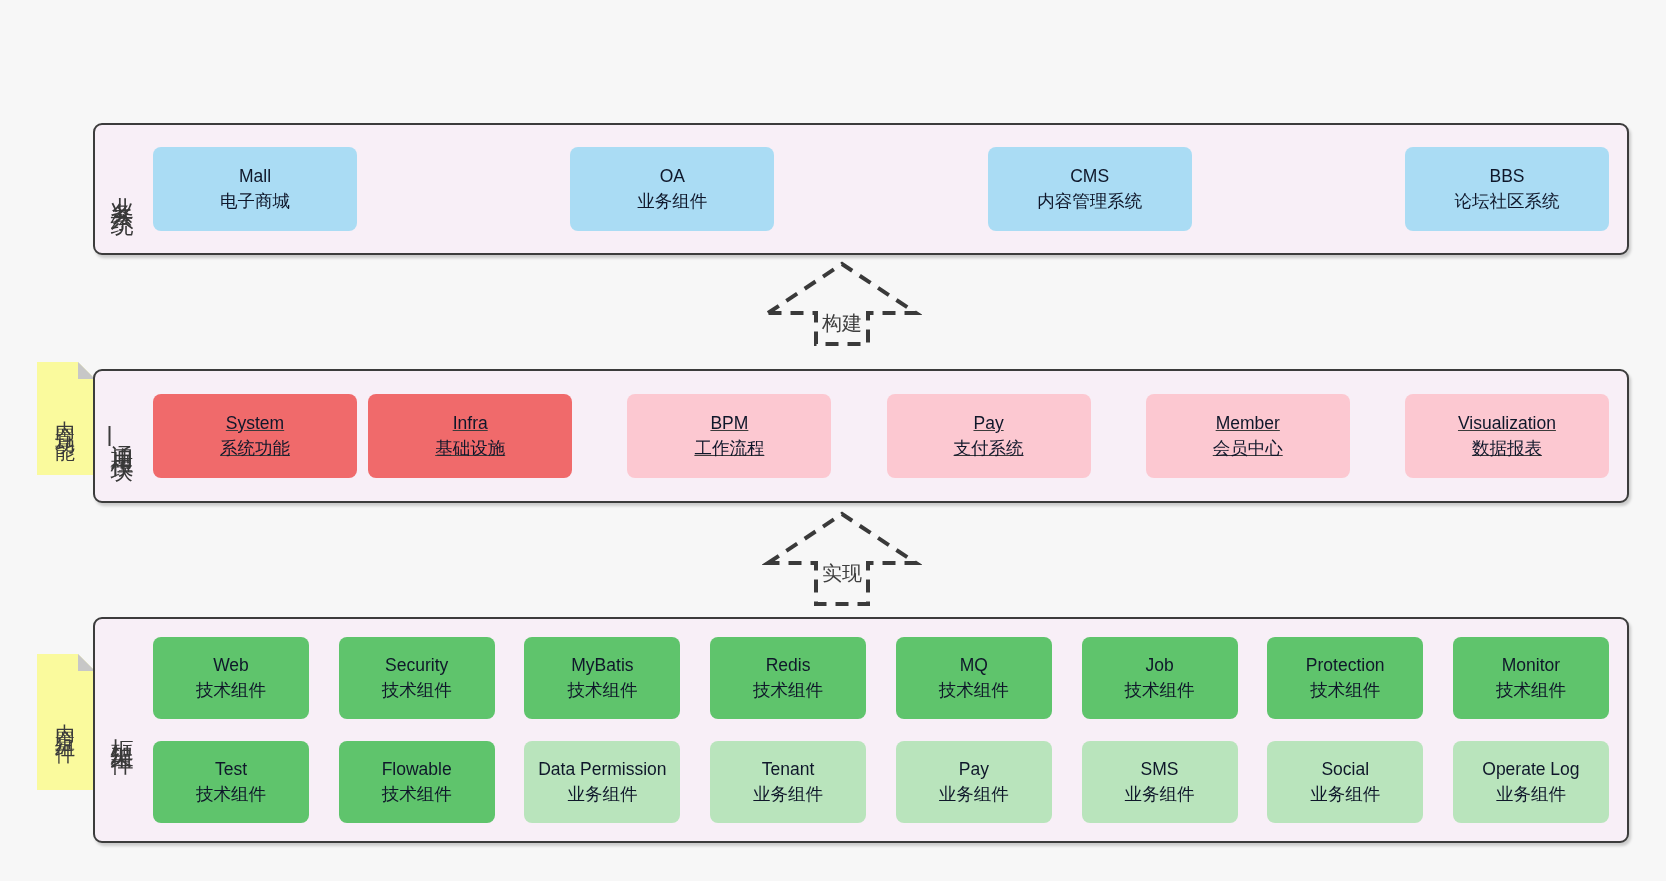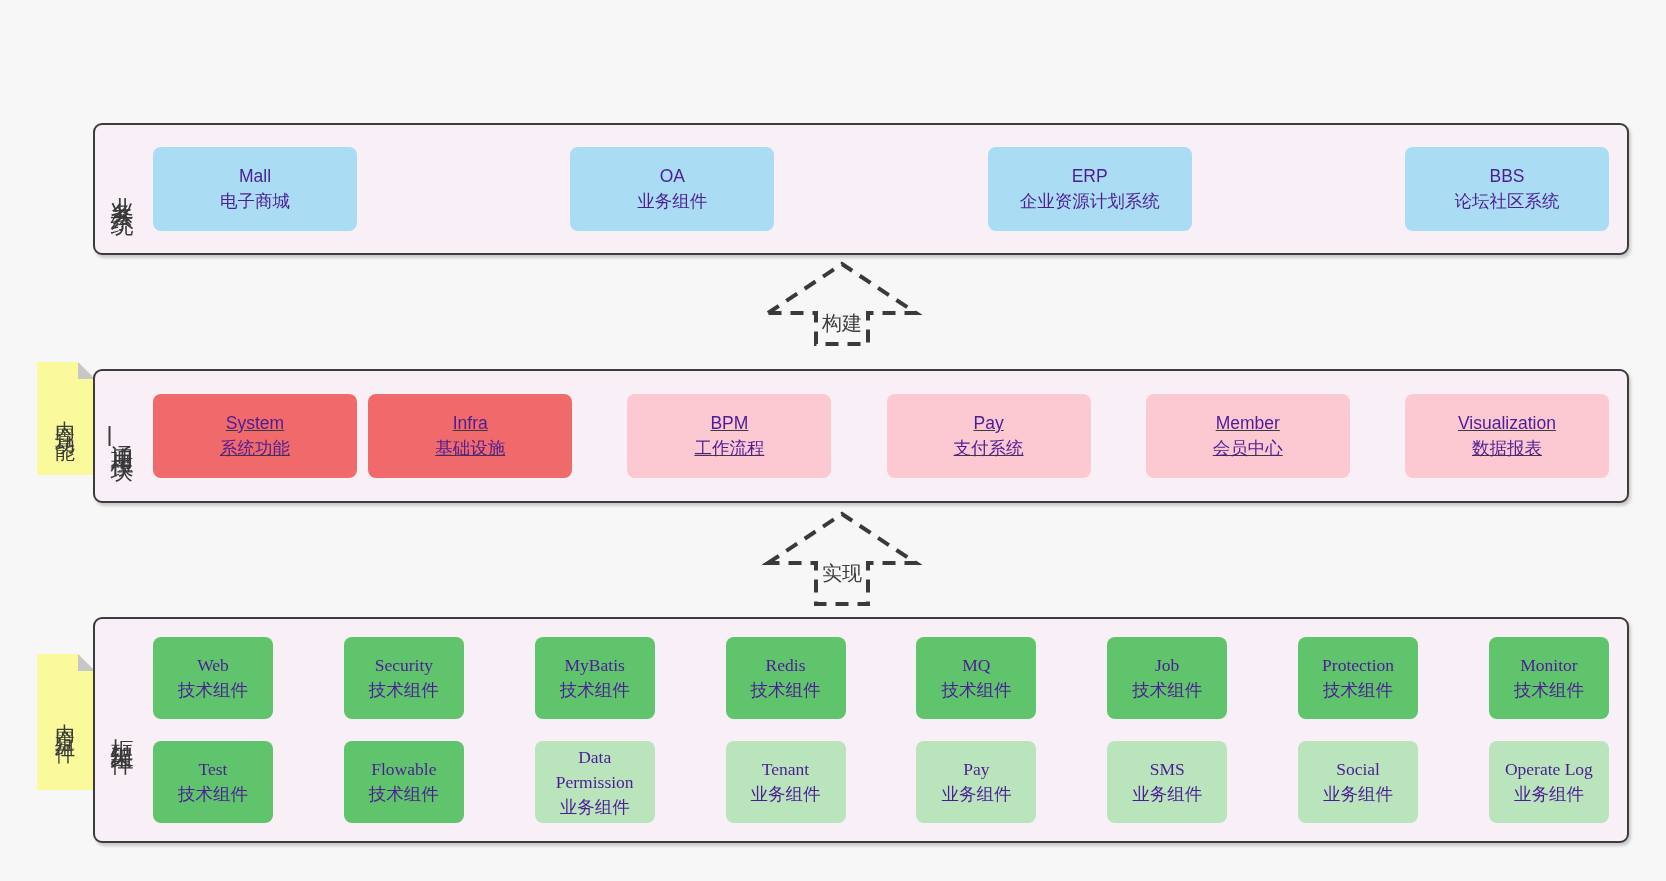--- a/index.html
+++ b/index.html
@@ -25,25 +25,25 @@
     font-size:23px;letter-spacing:5px;color:#383838;
   }
   .layer-content{
     flex:1;display:flex;flex-direction:column;justify-content:center;
     padding:0 18px 0 2px;gap:22px;
   }
   .box-row{display:flex;justify-content:space-between;align-items:center;}
   
   .box{
     border-radius:8px;display:flex;flex-direction:column;align-items:center;justify-content:center;
-    text-align:center;font-size:17.5px;line-height:25px;color:#4c1d95;
+    text-align:center;font-size:17.5px;line-height:25px;color:#0f172a;
     box-sizing:border-box;padding:0 12px;
   }
   .layer-1 .box,.layer-2 .box{width:204px;height:84px;}
-  .layer-3 .box{width:120px;height:82px;font-family:Liberation Serif, serif;}
+  .layer-3 .box{width:156px;height:82px;}
   .v-blue{background:#aadcf4;}
   .v-red{background:#f06a6b;}
   .v-pink{background:#fcc8d1;margin-left:44px;}
   .v-green{background:#5fc46c;}
   .v-lightgreen{background:#b9e4bc;}
   
   .tag{
     position:absolute;left:37px;width:58px;background:#fafa9d;
     display:flex;align-items:center;justify-content:center;
     writing-mode:vertical-rl;text-orientation:upright;
@@ -86,22 +86,22 @@
       <div class="box-row">
         <div class="box v-blue">
           <div>Mall</div>
           <div>电子商城</div>
         </div>
         <div class="box v-blue">
           <div>OA</div>
           <div>业务组件</div>
         </div>
         <div class="box v-blue">
-          <div>ERP</div>
-          <div>企业资源计划系统</div>
+          <div>CMS</div>
+          <div>内容管理系统</div>
         </div>
         <div class="box v-blue">
           <div>BBS</div>
           <div>论坛社区系统</div>
         </div>
       </div>
     </div>
 </div>
 
 <div class="arrow arrow-1">

